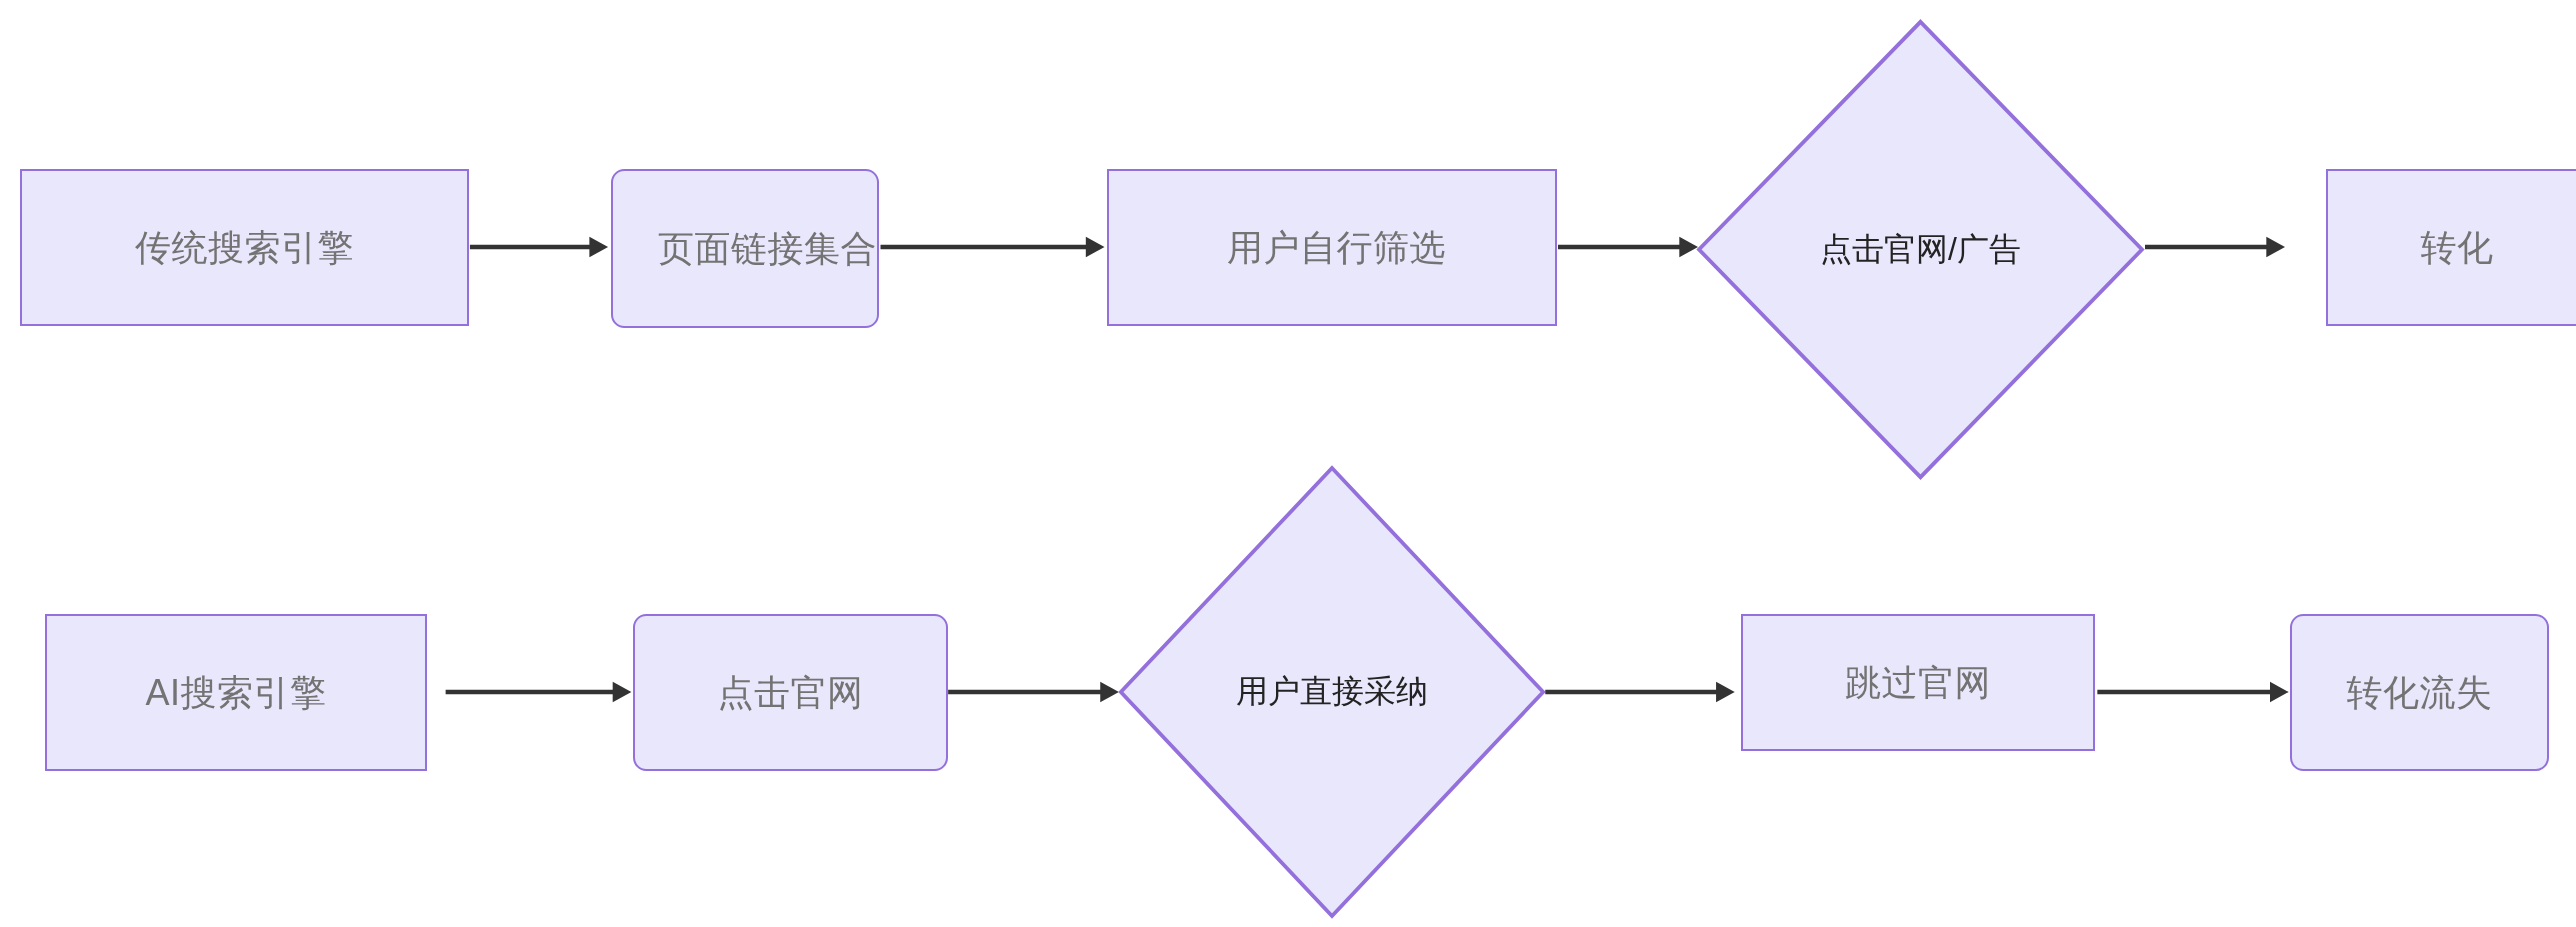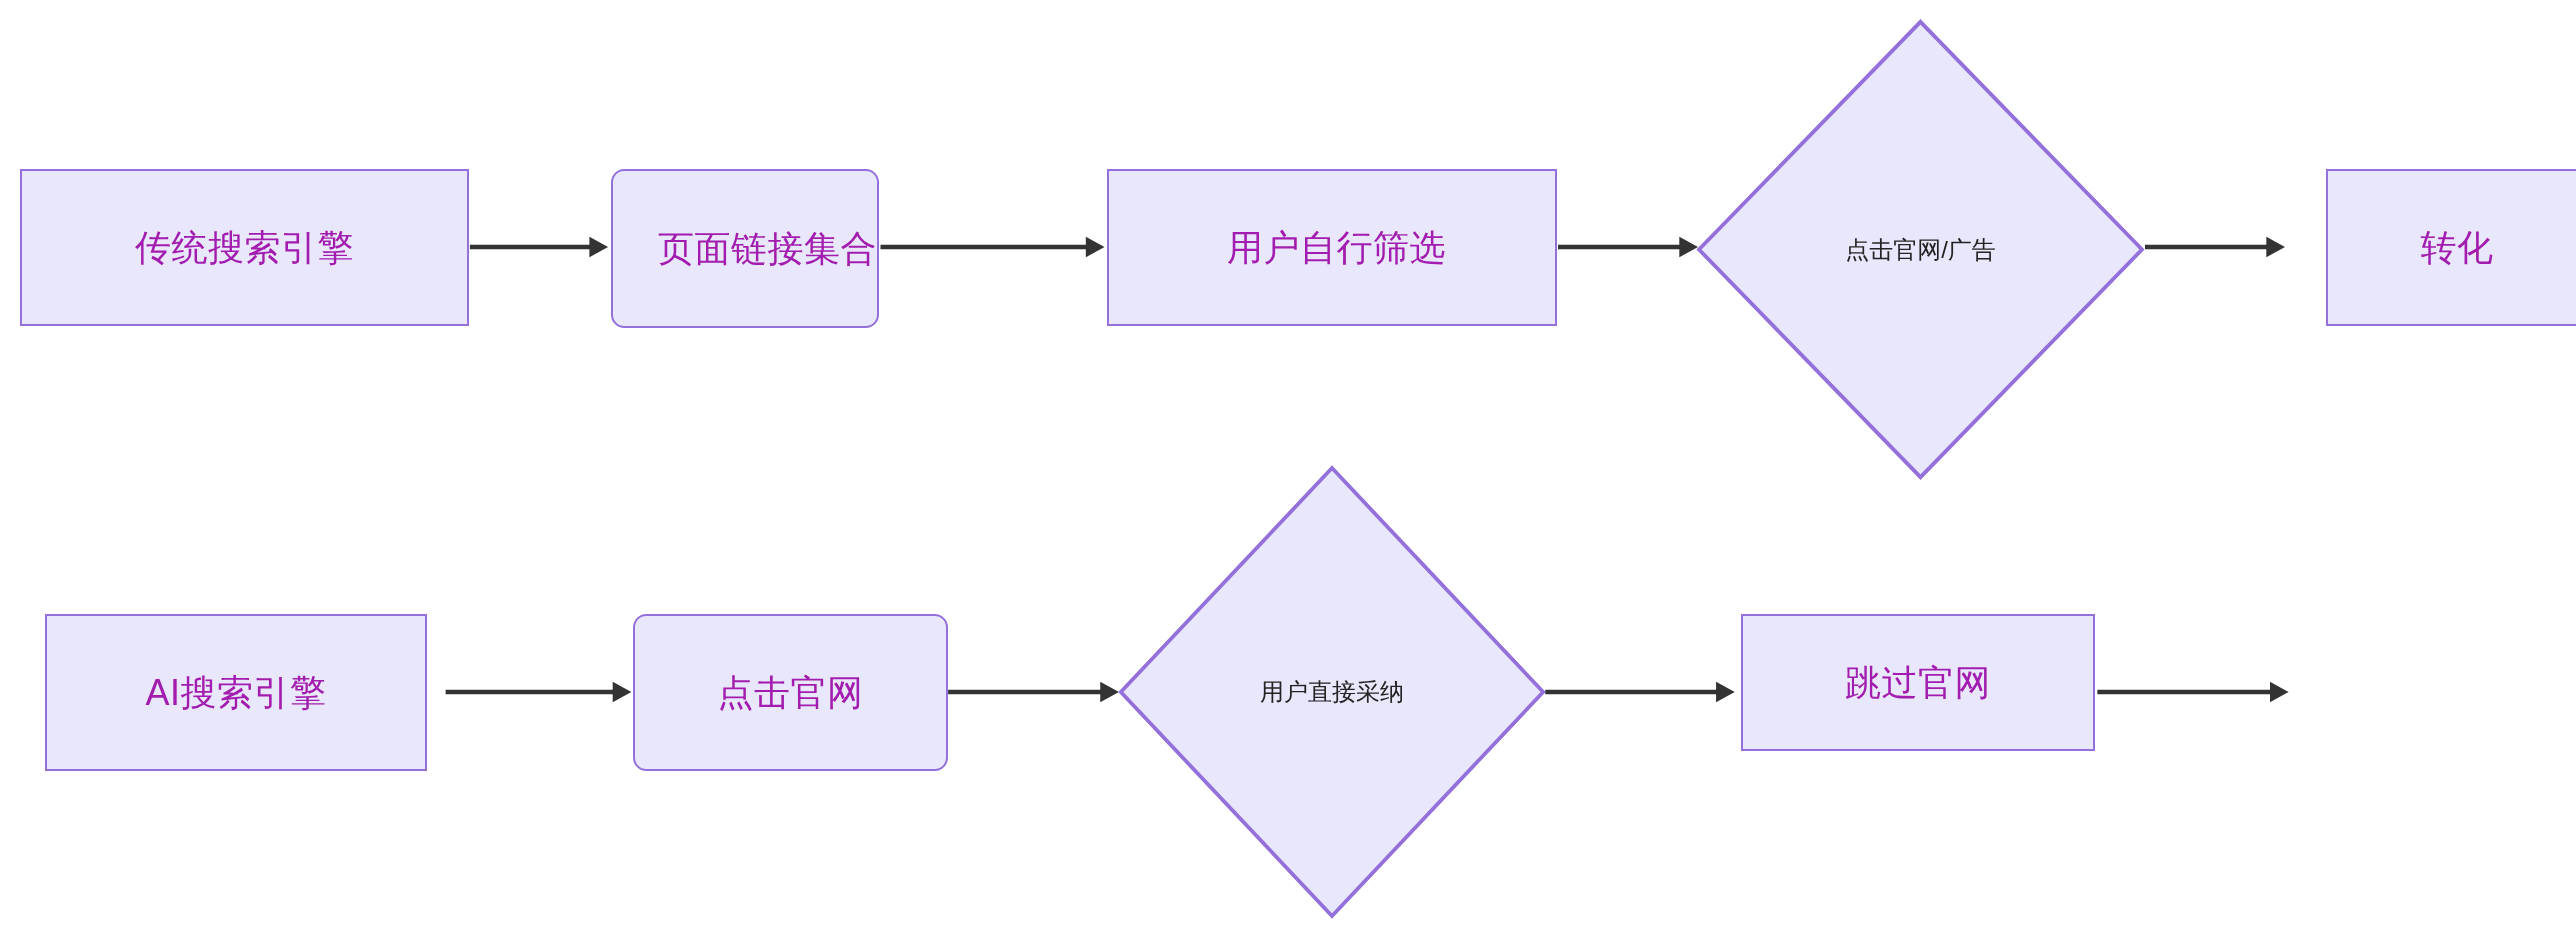--- a/index.html
+++ b/index.html
@@ -26,21 +26,21 @@
     text-align: center;
   }
   .node-rect {
     background: #e9e7fb;
     border: 2.8px solid #9370db;
   }
   .node-rect.rounded {
     border-radius: 13.3px;
   }
   .node-label {
-    color: #a21caf;
+    color: #737373;
     font-size: 36px;
     line-height: 1.2;
     letter-spacing: 0.5px;
     white-space: nowrap;
     user-select: none;
   }
   .diamond-wrap {
     position: absolute;
     box-sizing: border-box;
   }
@@ -53,21 +53,21 @@
   .diamond-label {
     position: absolute;
     left: 0;
     top: 0;
     width: 100%;
     height: 100%;
     display: flex;
     align-items: center;
     justify-content: center;
     color: #232323;
-    font-size: 24px;
+    font-size: 32px;
     white-space: nowrap;
     user-select: none;
   }
   .edge {
     position: absolute;
     height: 28px;
     display: block;
   }
   .edge svg {
     display: block;
@@ -170,15 +170,18 @@
     <span class="node-label">跳过官网</span>
   </div>
 
   <div class="edge" style="left:2096px; top:678px; width:194px;">
     <svg width="194" height="28" viewBox="0 0 205 30">
       <line x1="0" y1="15" x2="187" y2="15" stroke="#333333" stroke-width="5"></line>
       <polygon points="185,4 205,15 185,26" fill="#333333"></polygon>
     </svg>
   </div>
 
+  <div class="node node-rect rounded" style="left:2290px; top:614px; width:259px; height:157px;">
+    <span class="node-label">转化流失</span>
+  </div>
 
 </div>
 
 
 </body></html>

